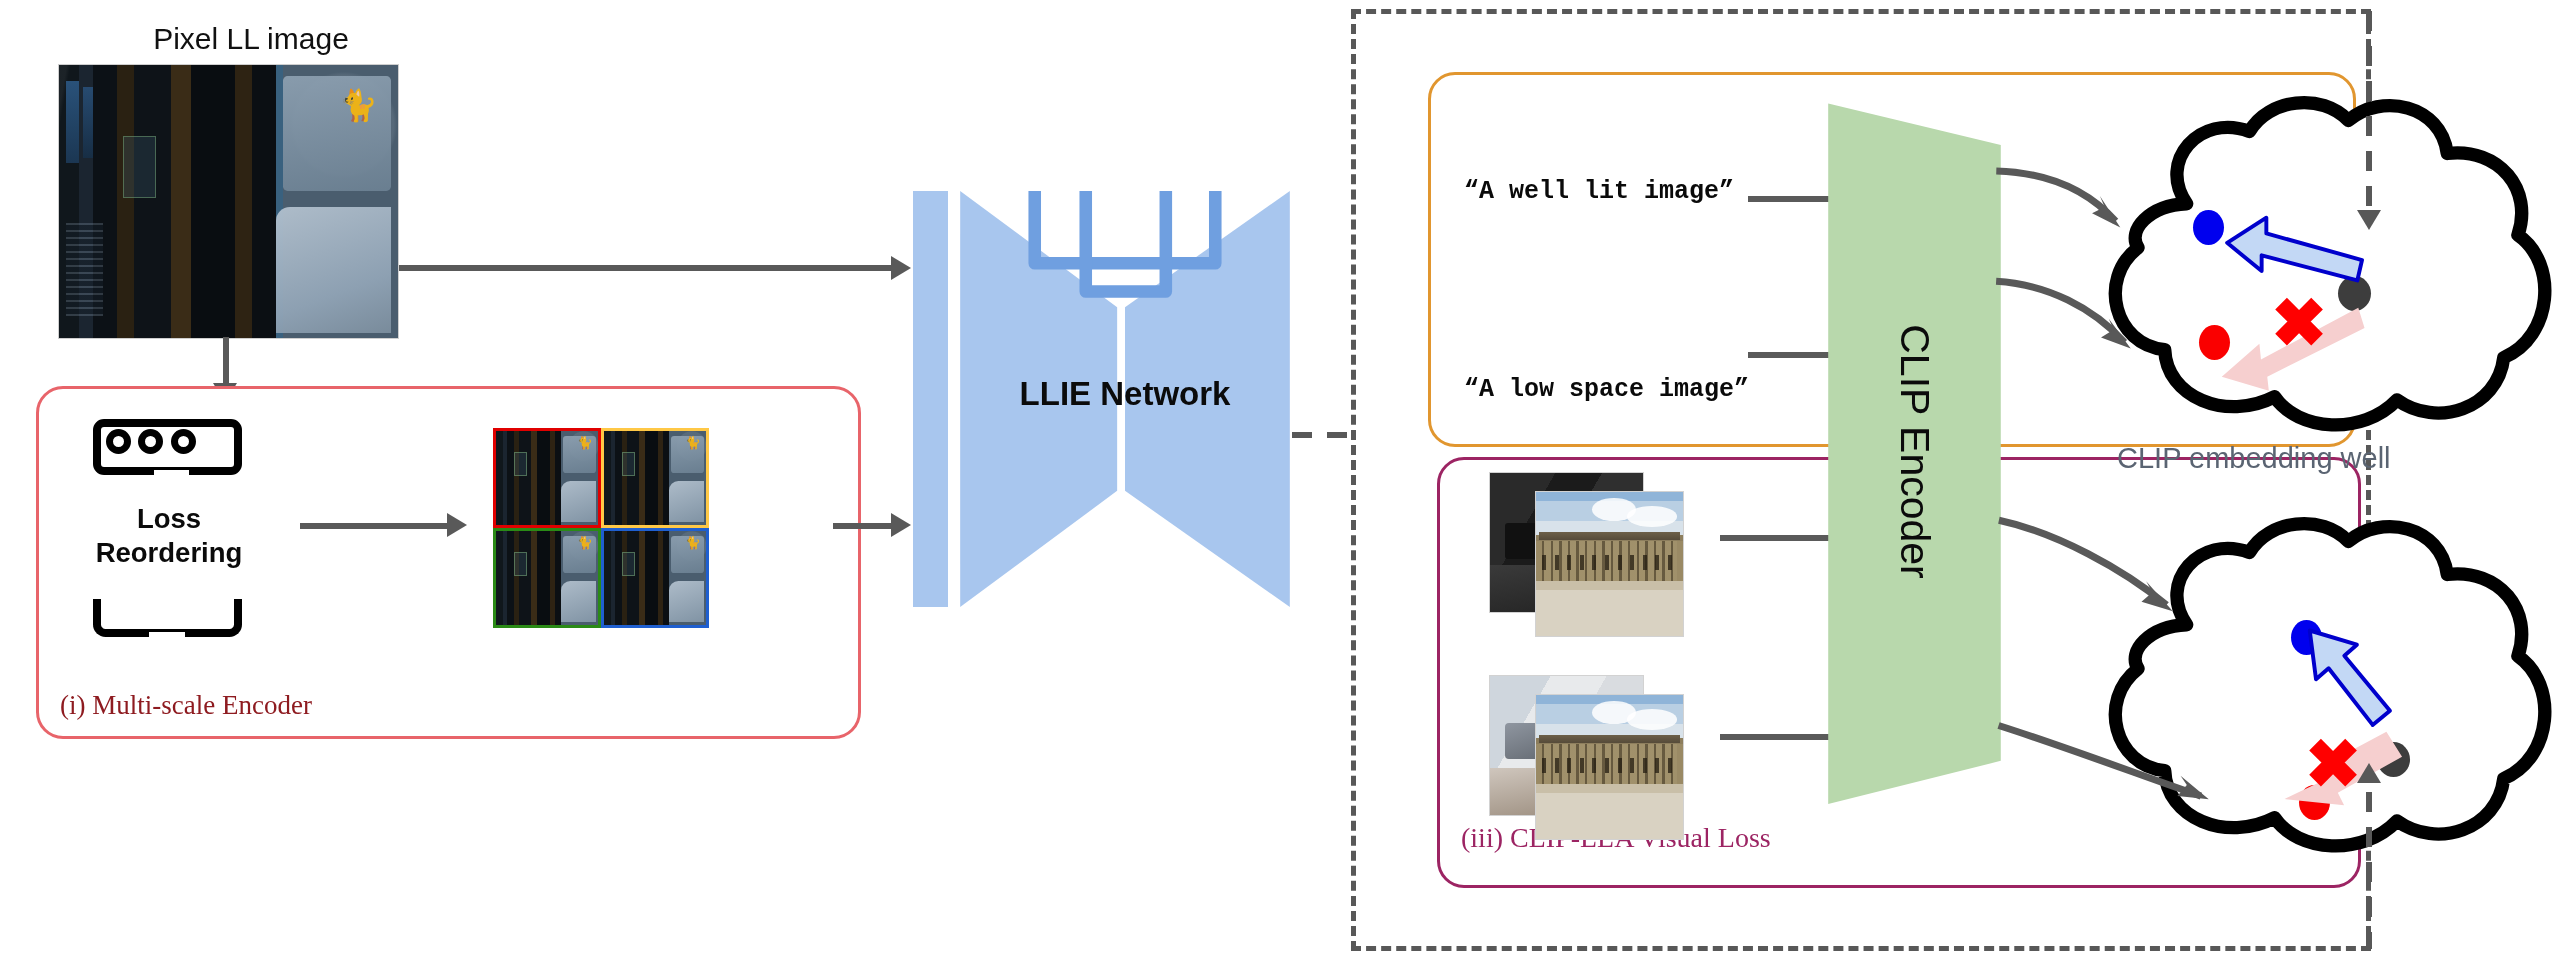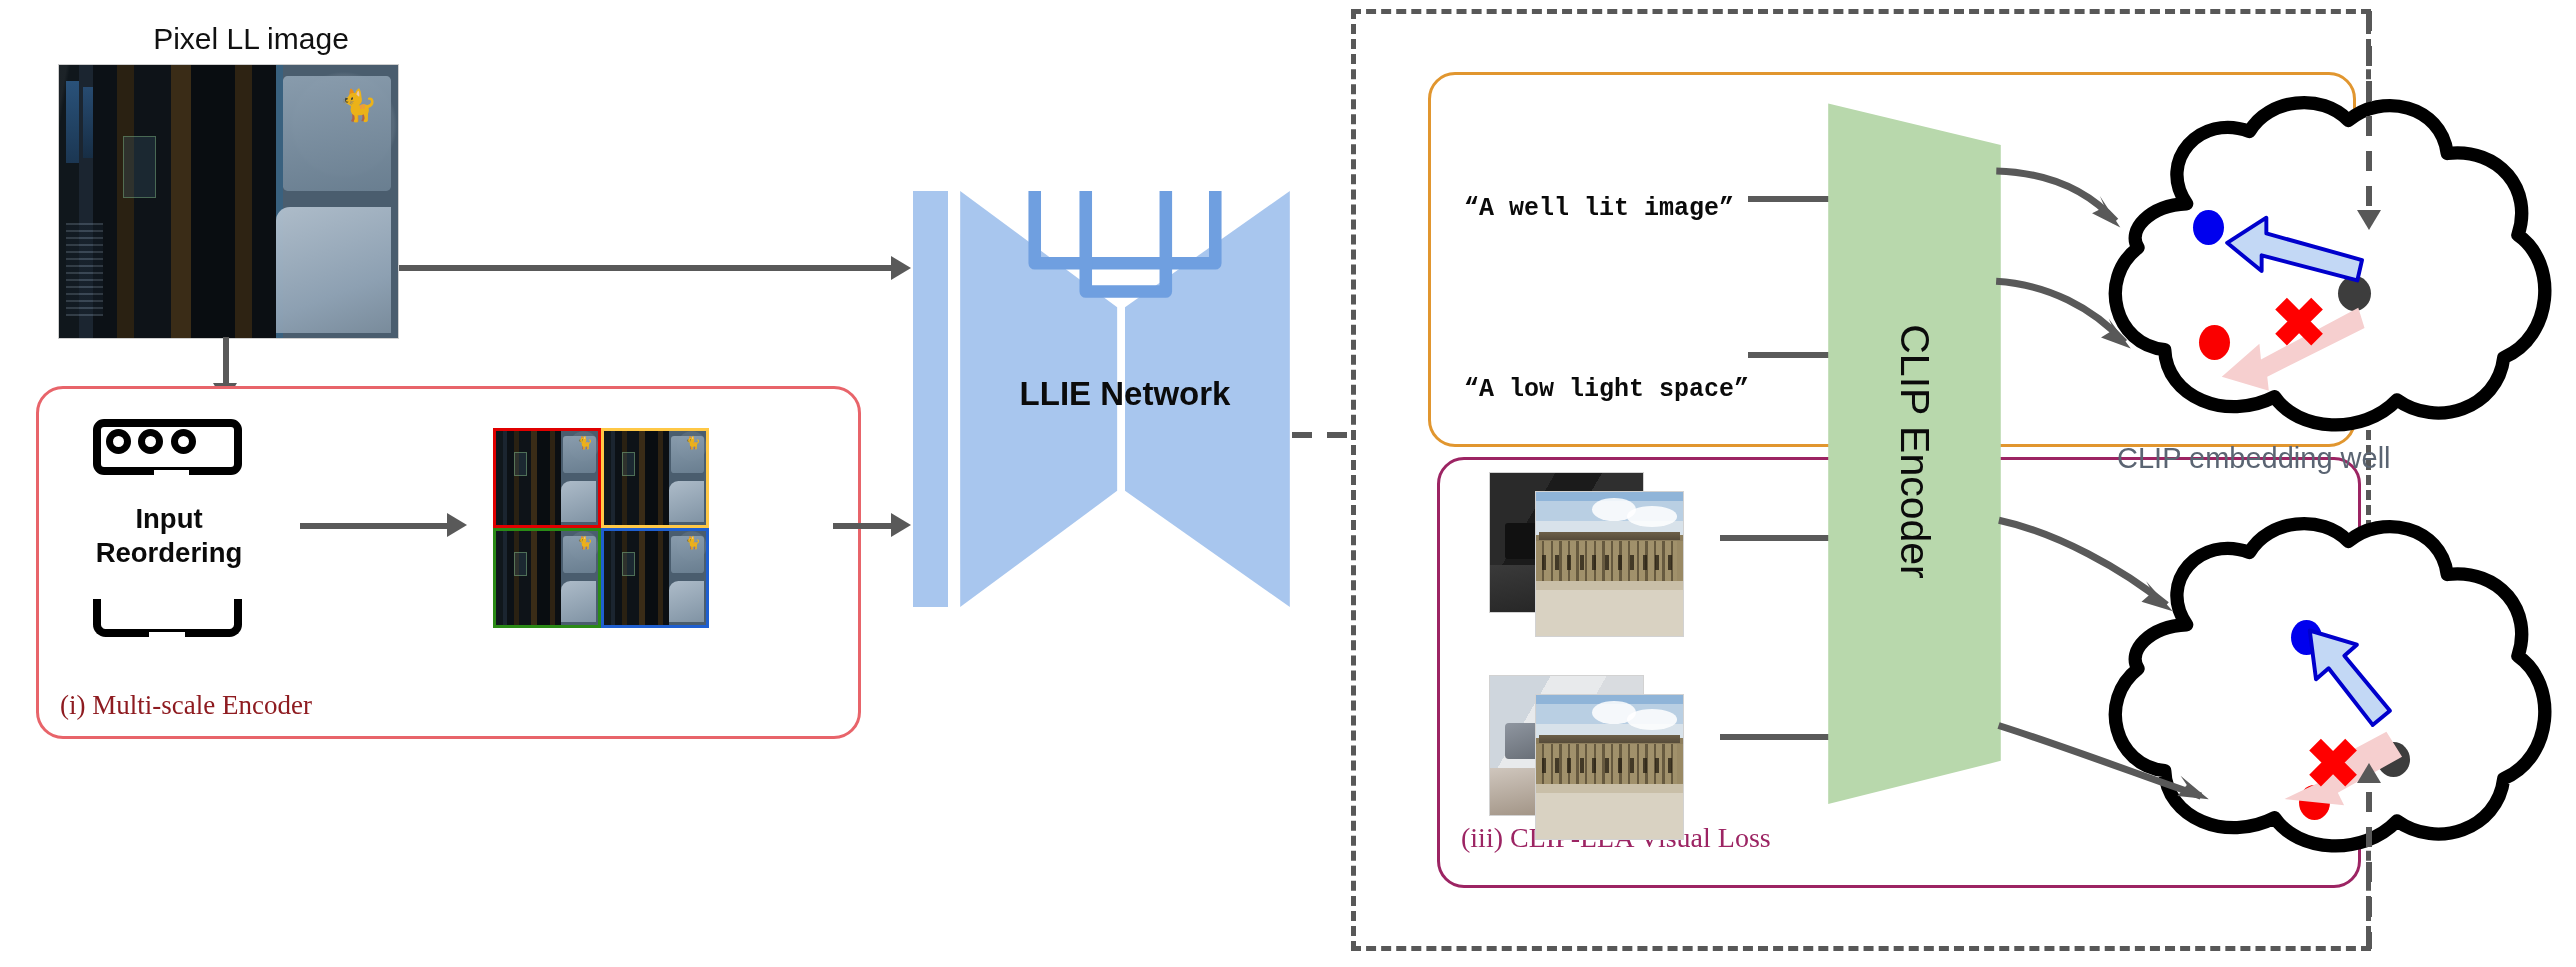--- a/index.html
+++ b/index.html
@@ -246,21 +246,21 @@
     font-size: 28px;
     color: #c87415;
   }
   .prompt {
     font-family: "Liberation Mono", monospace;
     font-weight: bold;
     font-size: 25px;
     color: #0a0a0a;
     white-space: nowrap;
   }
-  #prompt-1 { left: 1464px; top: 194px; }
+  #prompt-1 { left: 1464px; top: 177px; }
   #prompt-2 { left: 1464px; top: 375px; }
 
   
   #panel-iii {
     left: 1437px; top: 457px; width: 918px; height: 425px;
     border: 3.1px solid #9c2463;
     border-radius: 27px;
     background: transparent;
   }
   #panel-iii-label {
@@ -410,21 +410,21 @@
     <div class="shell"></div>
     <div class="dots">
       <div class="dot"></div>
         <div class="dot"></div>
         <div class="dot"></div>
     </div>
     <div class="notch"></div>
   </div>
 
   <div class="abs" id="prs-text">
-    <div>Input Reordering</div>
+    <div>Loss Reordering</div>
   </div>
 
   <div class="abs" id="prs-bracket">
     <div class="bshell"></div>
     <div class="bnotch"></div>
   </div>
 
   <div class="abs hline" style="left:300px; top:523px; width:148px;"></div>
   <div class="abs ahead-r" style="left:447px; top:513px;"></div>
 
@@ -468,21 +468,21 @@
     </svg>
   </div>
   <div class="abs" id="llie-label">LLIE Network</div>
 
   <div class="abs" id="dashed-box"></div>
   <div class="abs" id="dash-stub"></div>
 
   <div class="abs" id="panel-ii"></div>
 
   <div class="abs prompt" id="prompt-1">“A well lit image”</div>
-  <div class="abs prompt" id="prompt-2">“A low light space”</div>
+  <div class="abs prompt" id="prompt-2">“A low space image”</div>
 
   <div class="abs thinline" style="left:1748px; top:196px; width:94px;"></div>
   <div class="abs thinline" style="left:1748px; top:352px; width:94px;"></div>
 
   <div class="abs" id="panel-iii"></div>
   <div class="abs" id="panel-iii-label">(iii) CLIP-LLA Visual Loss</div>
 
   <div class="photo-pair" style="left:1489px; top:472px; width:204px; height:165px;">
     <div class="photo photo-dark" style="left:0; top:0; width:155px; height:141px;">
       <div class="pd-obj"></div>

